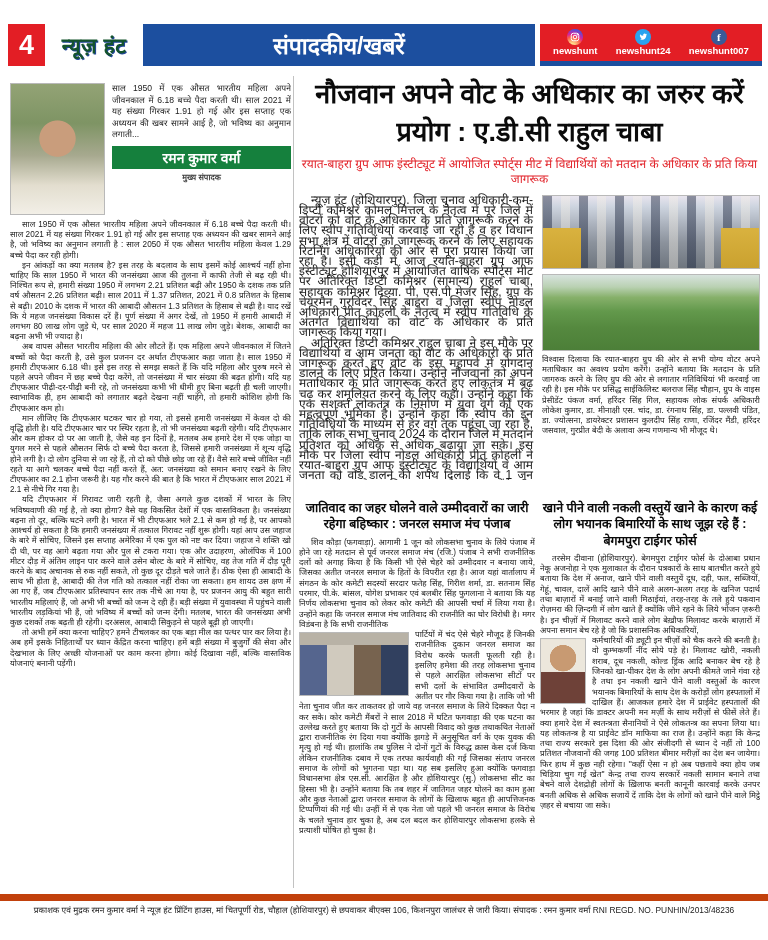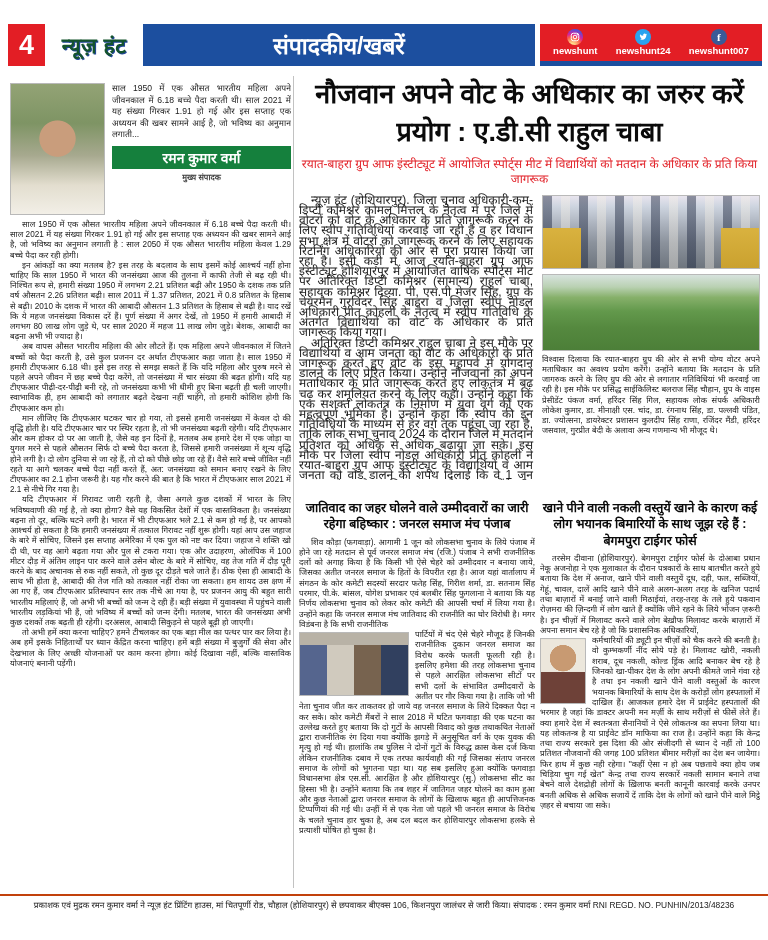--- a/index.html
+++ b/index.html
@@ -61,21 +61,21 @@
   .st-body{margin-top:5px;}
   .st-body p{font-size:8.2px;line-height:10.3px;text-align:justify;margin:0;}
   .st-body p.ind{text-indent:12px;}
   .st2-photo{float:left;width:108px;height:62px;margin:2px 6px 1px 0;border:1px solid #b9b9b9;
      background:linear-gradient(180deg,#b8b2a6 0 20%,rgba(0,0,0,0) 20%),
                 linear-gradient(90deg,#55658e 0 25%,#d0cabe 25% 50%,#77634f 50% 75%,#31405f 75% 100%);}
   .st3-photo{float:left;width:44px;height:64px;margin:2px 6px 1px 0;border:1px solid #b9b9b9;
      background:radial-gradient(circle at 50% 30%,#c89a72 0 26%,rgba(0,0,0,0) 27%),
                 linear-gradient(180deg,#ece7dc 0 52%,#6e4138 52% 100%);}
   
-  .foot{position:absolute;left:0;right:0;top:894px;border-top:2px solid #c2410c;padding-top:4px;text-align:center;}
+  .foot{position:absolute;left:0;right:0;top:894px;border-top:7px solid #c2410c;padding-top:4px;text-align:center;}
   .foot div{font-size:8.4px;line-height:11px;color:#222;}
 </style>
 </head>
 <body>
 
 <div class="page">
 
   <div class="hdr">
     <div class="hd-num">4</div>
     <div class="hd-logo">न्यूज़ हंट</div>

